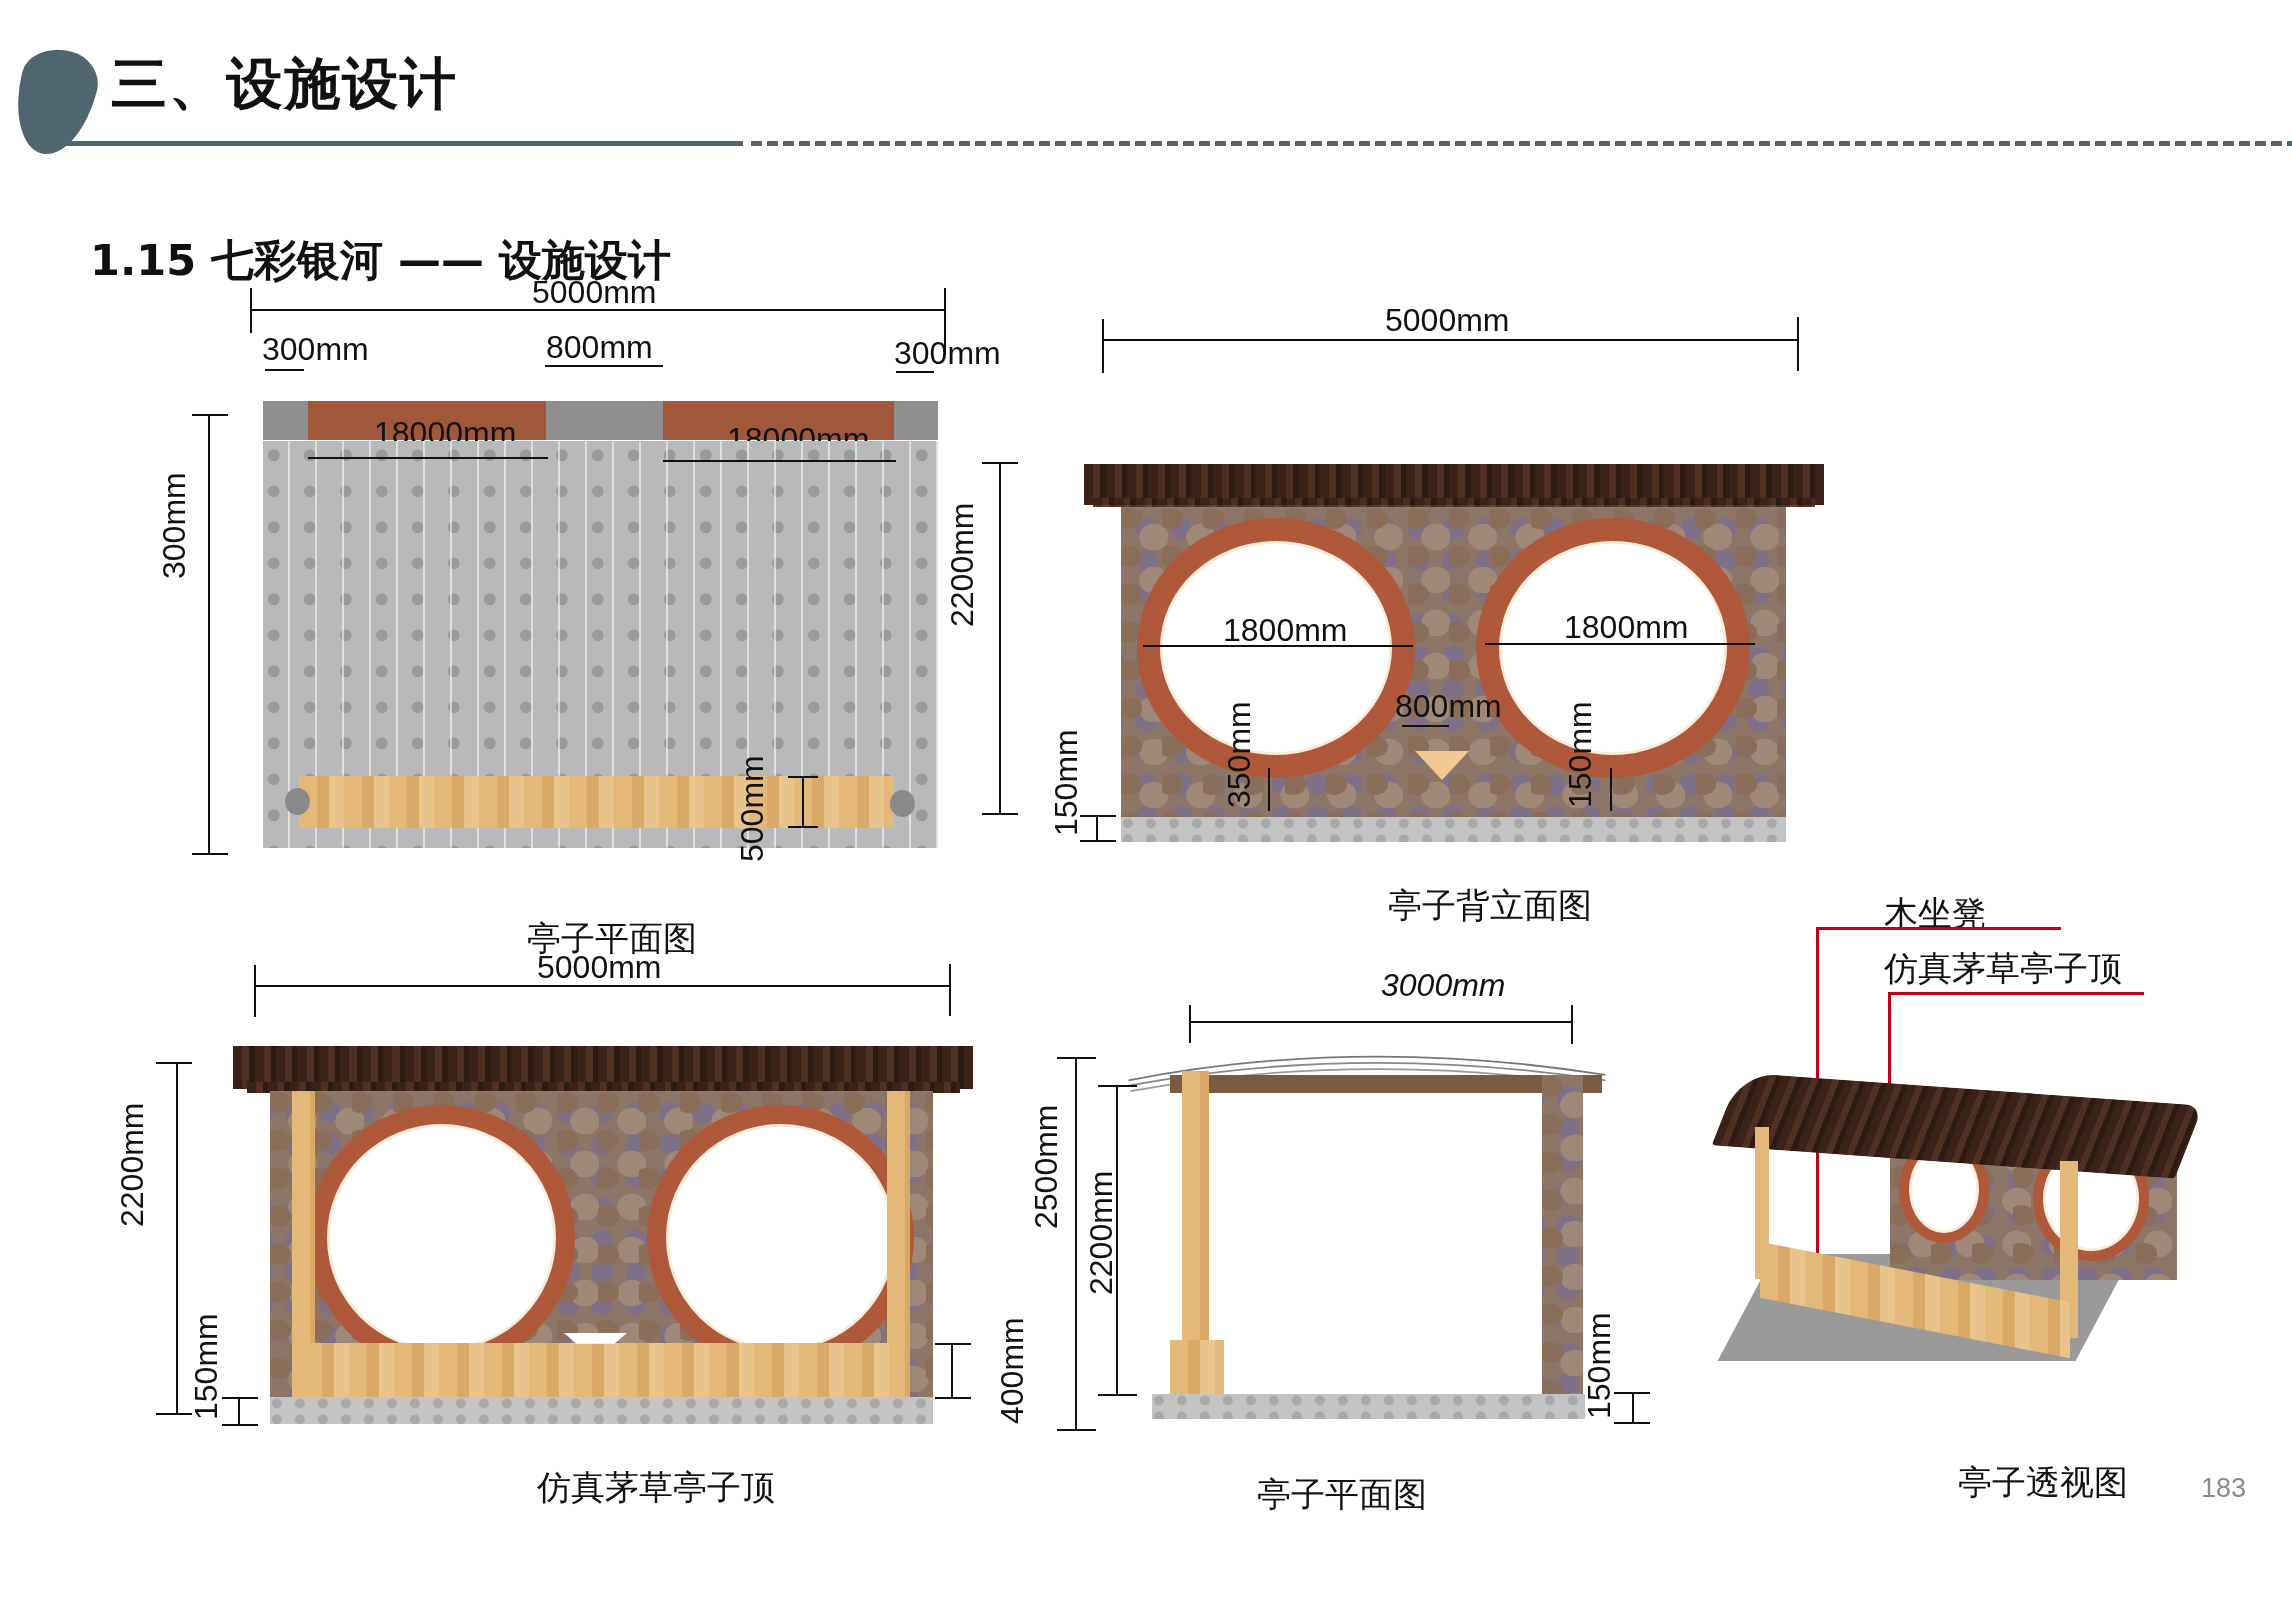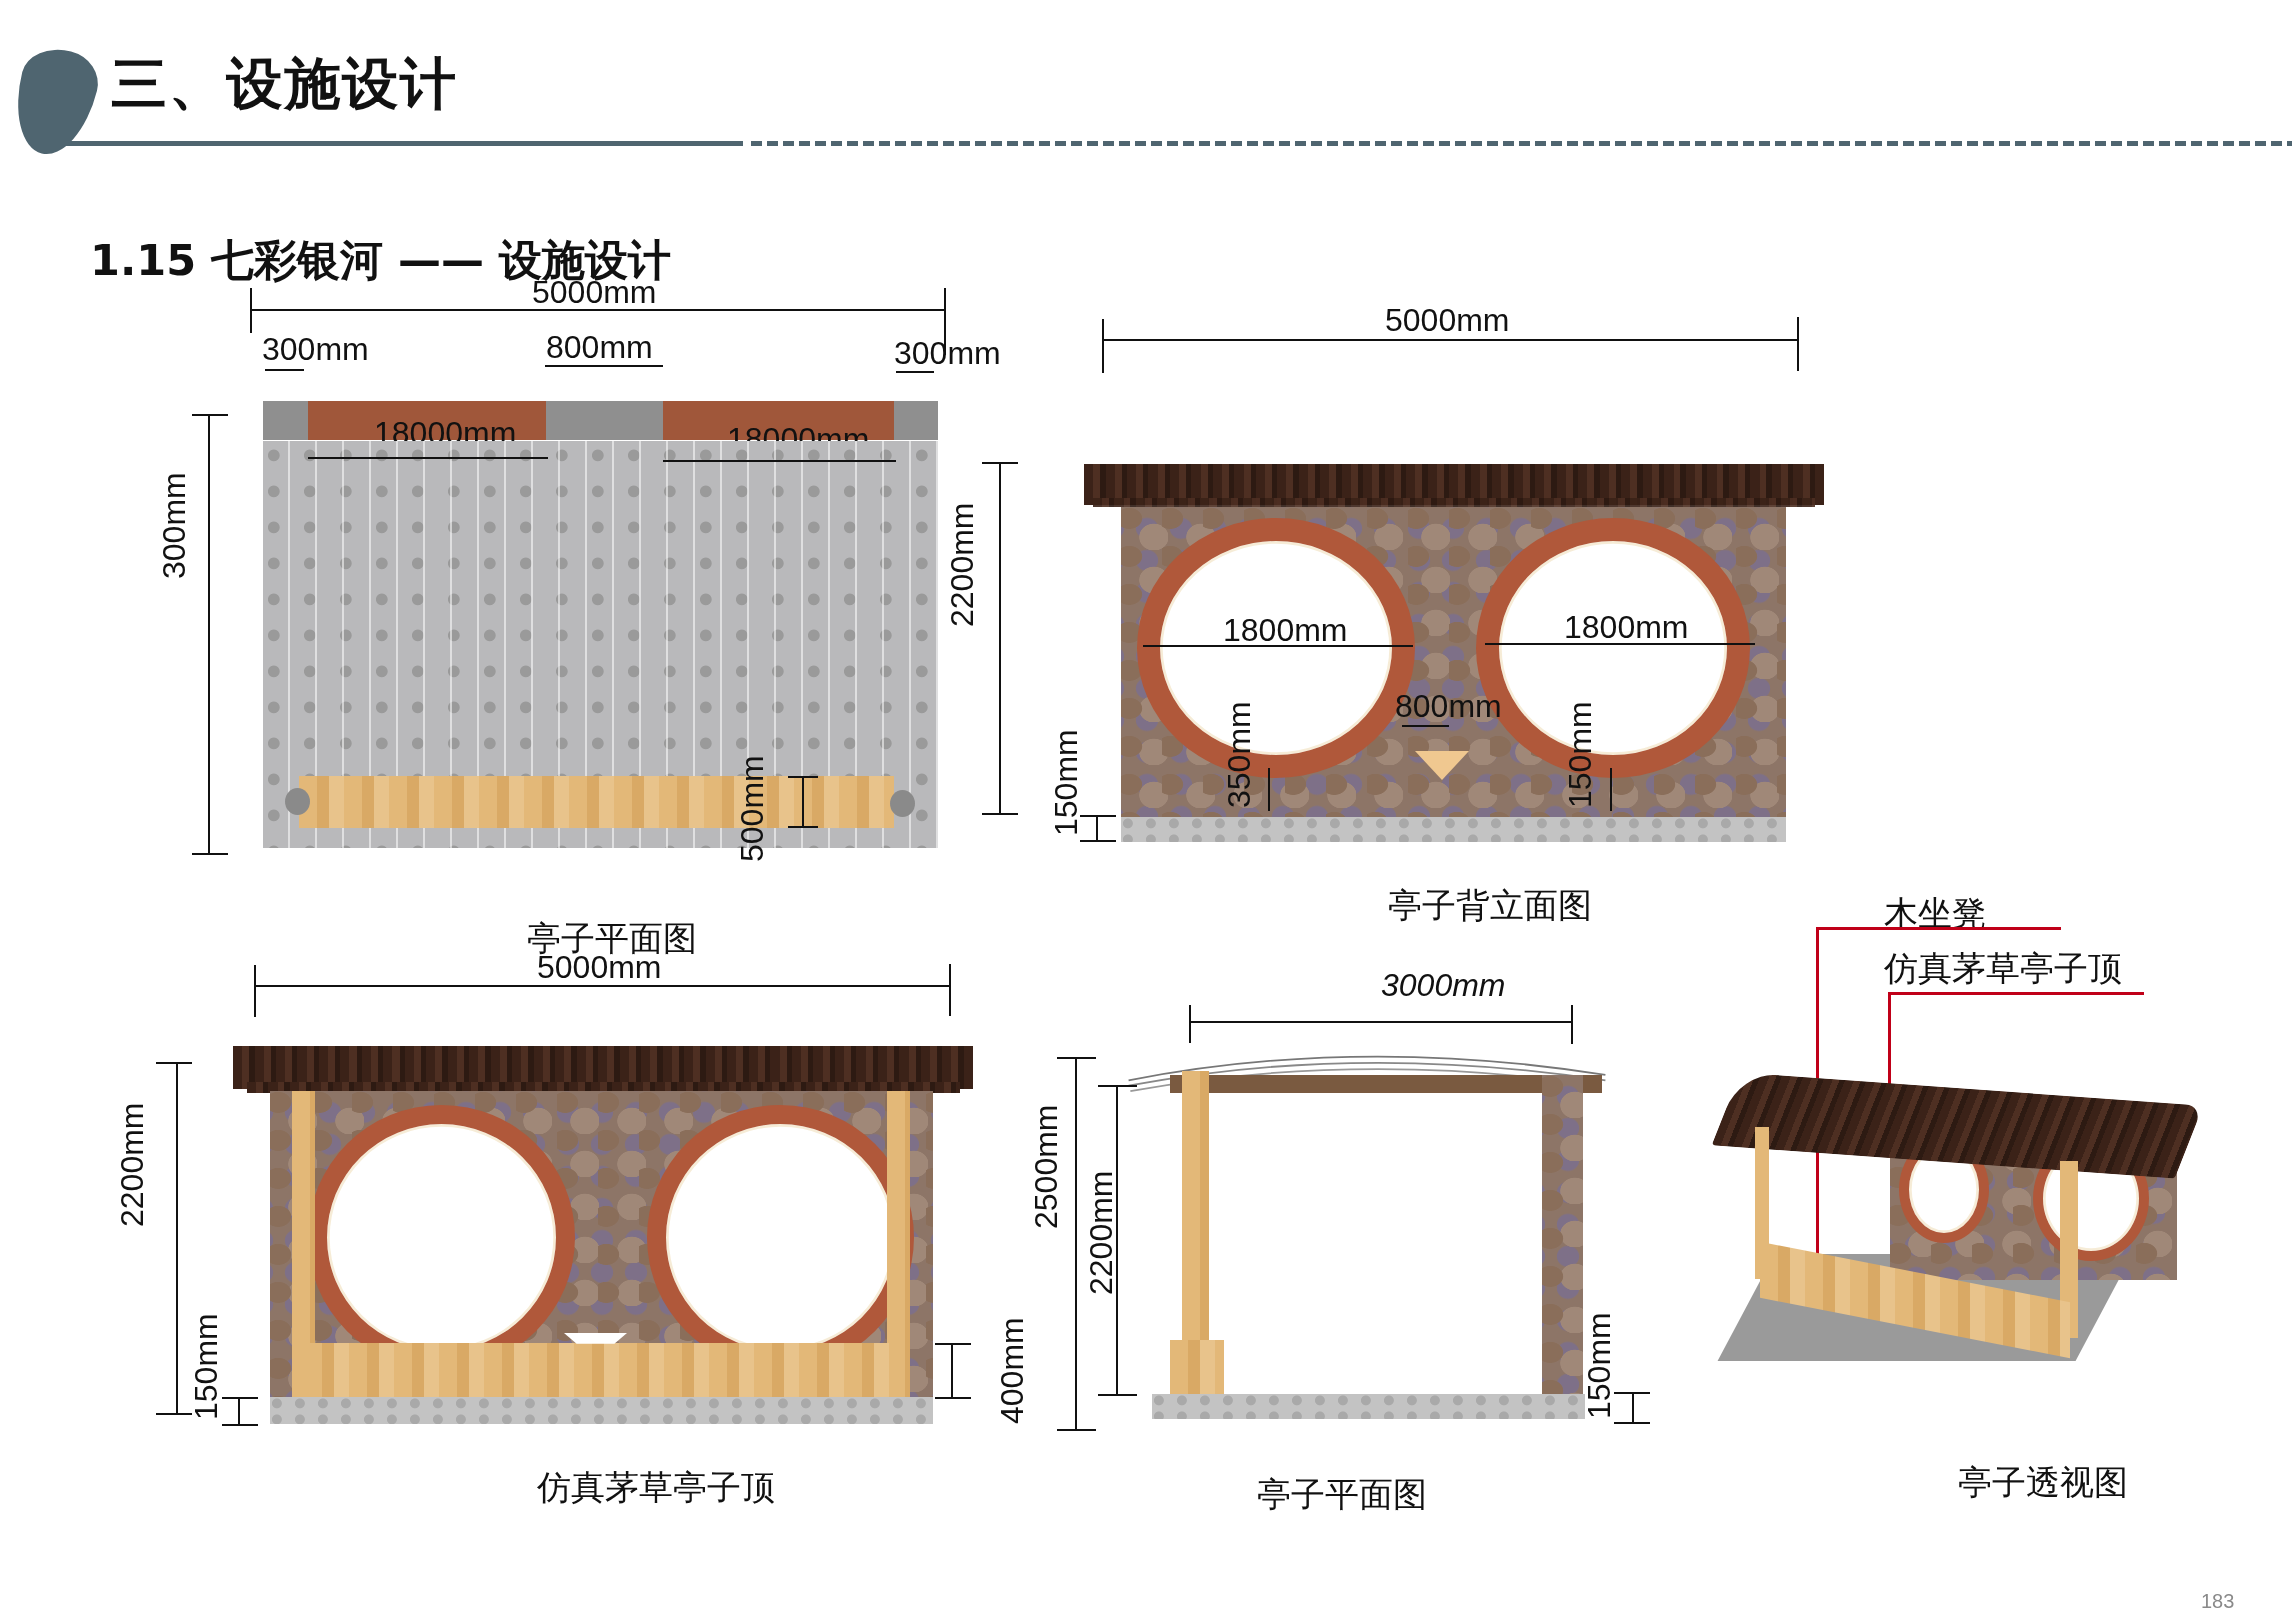--- a/index.html
+++ b/index.html
@@ -202,14 +202,14 @@
   <div class="abs brickring" style="left:1899px;top:1136px;width:90px;height:107px;border-width:10.7px;"></div>
   <div class="abs brickring" style="left:2033px;top:1136px;width:116px;height:125px;border-width:10.7px;"></div>
   <div class="abs thatch" style="left:1720px;top:1089px;width:475px;height:73px;transform:skewX(-18deg) rotate(4deg);border-radius:36px 18px 3.6px 3.6px;"></div>
   <div class="abs wood" style="left:1755px;top:1127px;width:14.3px;height:152px;"></div>
   <div class="abs wood" style="left:2060px;top:1161px;width:18px;height:177px;"></div>
   <div class="abs wood" style="left:1760px;top:1272px;width:310px;height:56px;transform:skewY(11deg);"></div>
 
   <div class="cap" style="left:1958px;top:1460px;">亭子透视图</div>
 </div>
 
-<div class="abs" style="left:2201px;top:1590px;font-family:'Liberation Sans',sans-serif;font-size:20px;color:#8a8a8a;">183</div>
+<div class="abs" style="left:2201px;top:1473px;font-family:'Liberation Sans',sans-serif;font-size:27px;color:#8a8a8a;">183</div>
 
 
 </body></html>

